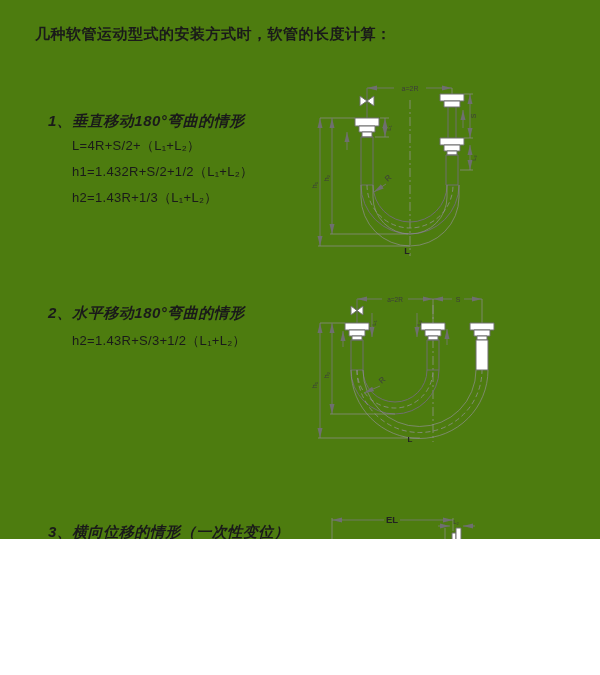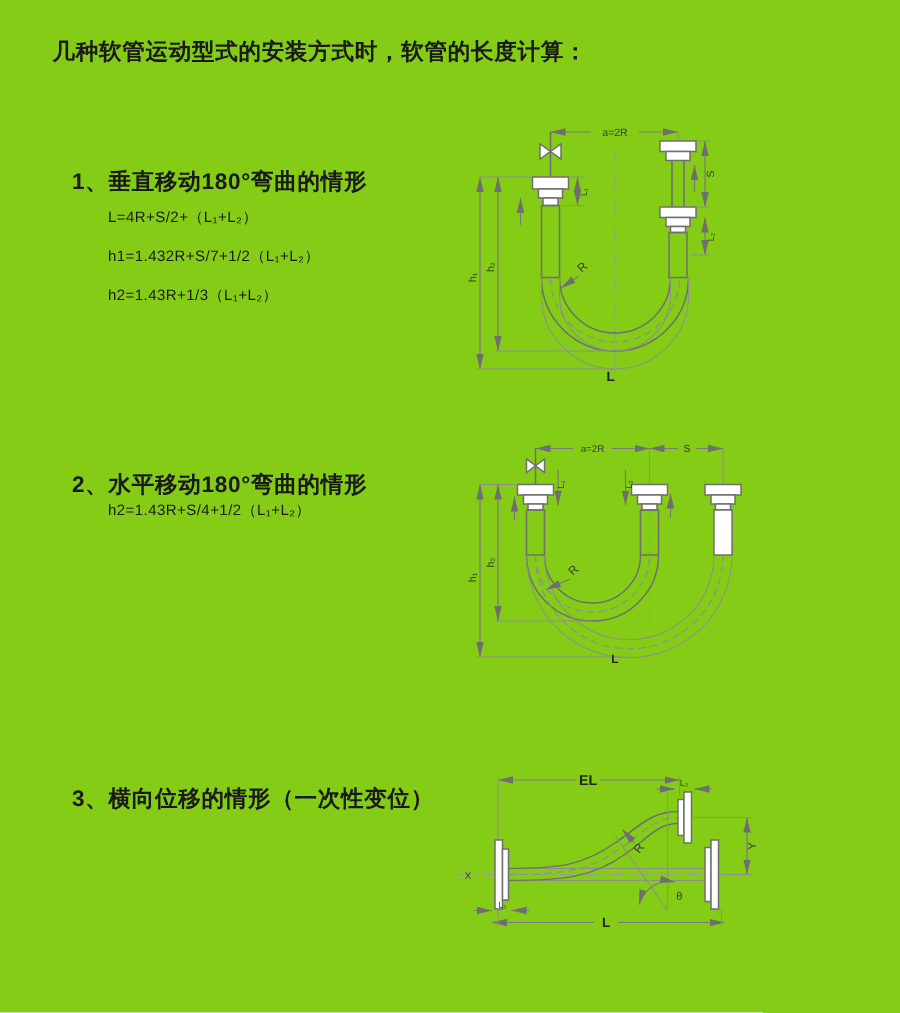--- a/index.html
+++ b/index.html
@@ -1,25 +1,25 @@
 <!DOCTYPE html>
 <html><head>
 <meta charset="utf-8">
 <style>
   html,body{margin:0;padding:0;background:#fff;}
-  .page{position:relative;width:600px;height:675px;background:#84cc16;overflow:hidden;
+  .page{position:relative;width:600px;height:539px;background:#4d7c0f;overflow:hidden;
         font-family:"Liberation Sans","DejaVu Sans",sans-serif;color:#1a1a1a;}
   .title{position:absolute;left:35px;top:25px;font-size:15px;font-weight:700;letter-spacing:.5px;}
-  .sec-heading{position:absolute;left:48px;font-size:15px;font-weight:700;letter-spacing:.5px;}
-  .formulas{position:absolute;left:72px;font-size:10px;letter-spacing:.3px;}
+  .sec-heading{position:absolute;left:48px;font-size:15px;font-weight:700;letter-spacing:.5px;font-style:italic;}
+  .formulas{position:absolute;left:72px;font-size:13px;letter-spacing:.3px;}
   .formulas div{white-space:nowrap;}
   #f1{top:133px}#f1 div{line-height:26px}
   #f2{top:328px}#f2 div{line-height:26px}
   #f3{top:543px}#f3 div{line-height:25px}
-  #h1{top:112px}#h2{top:314px}#h3{top:523px}
+  #h1{top:112px}#h2{top:304px}#h3{top:523px}
   svg{position:absolute;}
   #d1{left:310px;top:70px}
   #d2{left:310px;top:285px}
   #d3{left:300px;top:505px}
   svg line,svg path,svg rect,svg polygon{vector-effect:non-scaling-stroke;}
   .ol{stroke:#6f6f6f;stroke-width:1;fill:none;}
   .olw{stroke:#6f6f6f;stroke-width:1;fill:#ffffff;}
   .thin{stroke:#8f8f8f;stroke-width:.7;fill:none;}
   .dim{stroke:#7a7a7a;stroke-width:.8;fill:none;}
   .cl{stroke:#9a9a9a;stroke-width:.7;fill:none;stroke-dasharray:9 3 2 3;}
@@ -30,21 +30,21 @@
 </head>
 <body>
 
 <div class="page">
 
   <div class="title">几种软管运动型式的安装方式时，软管的长度计算：</div>
 
   <div class="sec-heading" id="h1">1、垂直移动180°弯曲的情形</div>
   <div class="formulas" id="f1">
     <div>L=4R+S/2+（L₁+L₂）</div>
-    <div>h1=1.432R+S/7+1/2（L₁+L₂）</div>
+    <div>h1=1.432R+S/2+1/2（L₁+L₂）</div>
     <div>h2=1.43R+1/3（L₁+L₂）</div>
   </div>
 
   <svg id="d1" width="240" height="190" viewBox="0 0 240 190">
     <defs>
       <marker id="ah" markerWidth="11" markerHeight="8" refX="10" refY="3.5" orient="auto-start-reverse" markerUnits="userSpaceOnUse">
         <path d="M0,1 L10,3.5 L0,6 z" fill="#6f6f6f"></path>
       </marker>
       <pattern id="xh" width="4" height="4" patternUnits="userSpaceOnUse">
         <path d="M0 0 L4 4 M4 0 L0 4" stroke="#9a9a9a" stroke-width="0.7"></path>
@@ -129,21 +129,21 @@
     <g>
       <text class="dtxt" font-size="8" text-anchor="middle" transform="translate(80,110) rotate(-42)">R</text>
       <line class="dim" x1="76" y1="114" x2="64" y2="122" marker-end="url(#ah)"></line>
     </g>
 
     <text class="dbold" x="97" y="184" font-size="9" text-anchor="middle">L</text>
   </svg>
 
   <div class="sec-heading" id="h2">2、水平移动180°弯曲的情形</div>
   <div class="formulas" id="f2">
-    <div>h2=1.43R+S/4+1/2（L₁+L₂）</div>
+    <div>h2=1.43R+S/3+1/2（L₁+L₂）</div>
   </div>
 
   <svg id="d2" width="250" height="160" viewBox="0 0 250 160">
 
     <line class="cl" x1="123" y1="20" x2="123" y2="157"></line>
 
     <g>
       <line class="dim" x1="47" y1="14" x2="72" y2="14" marker-start="url(#ah)"></line>
       <line class="dim" x1="98" y1="14" x2="123" y2="14" marker-end="url(#ah)"></line>
       <text class="dtxt" x="85" y="16.5" font-size="6.5" text-anchor="middle">a=2R</text>

